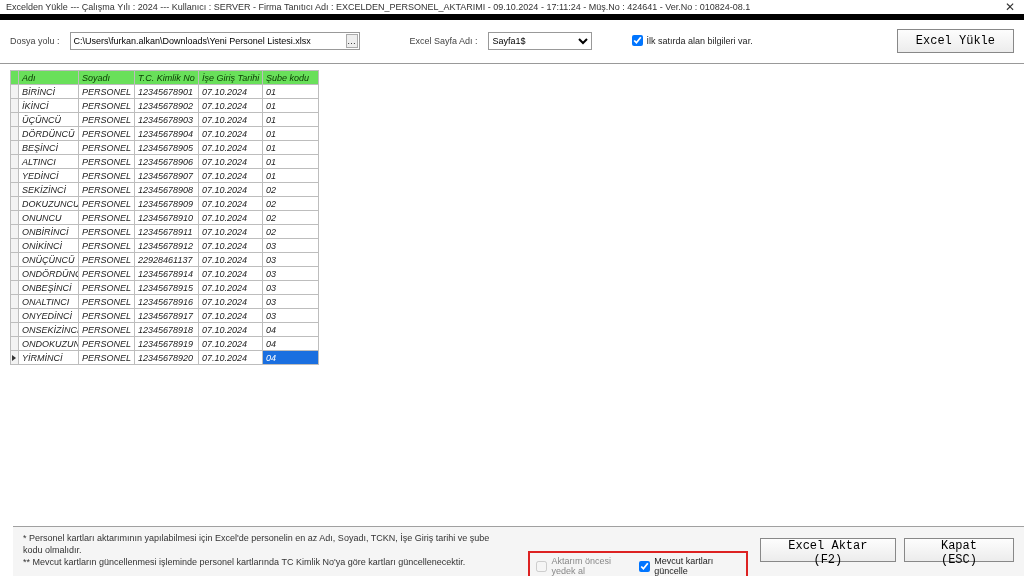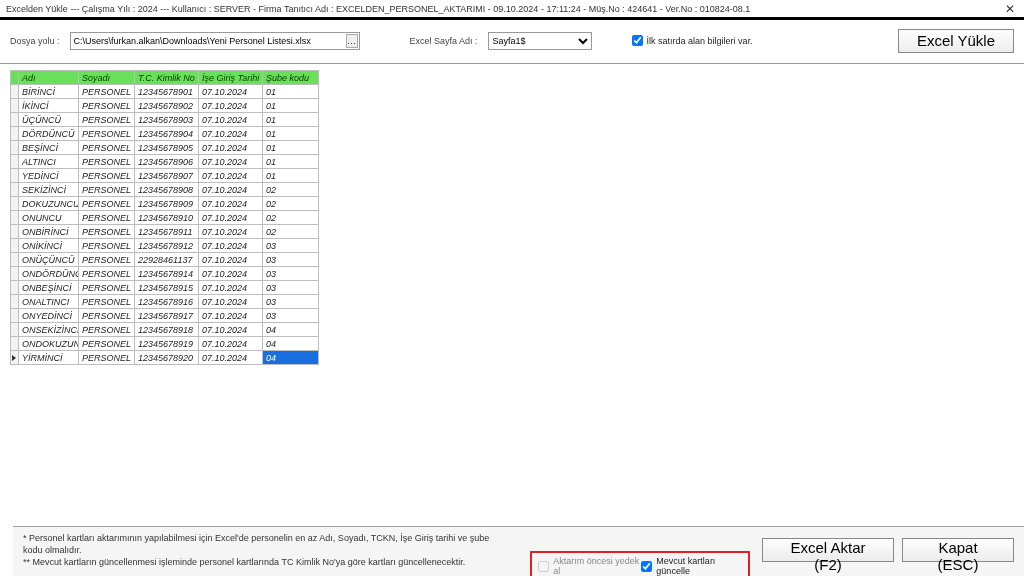--- a/index.html
+++ b/index.html
@@ -8,21 +8,21 @@
     width: 1024px; height: 576px;
     font-family: "Segoe UI", Tahoma, sans-serif;
     font-size: 9px;
     background: #fff;
     color: #222;
     overflow: hidden;
   }
   .titlebar {
     height: 20px;
     background: #fff;
-    border-bottom: 3px solid #000000;
+    border-bottom: 6px solid #000000;
     display: flex;
     align-items: center;
     padding: 0 6px;
     font-size: 9px;
     color: #333;
   }
   .titlebar .title-text { flex: 1; white-space: nowrap; overflow: hidden; }
   .titlebar .close-btn {
     width: 16px; height: 16px;
     display: flex; align-items: center; justify-content: center;
@@ -59,24 +59,24 @@
     border: 1px solid #999;
     font-size: 9px; font-family: inherit;
     background: #fff;
   }
   .chk { display: inline-flex; align-items: center; gap: 4px; }
   .chk input { width: 11px; height: 11px; margin: 0; }
   .big-btn {
     height: 24px;
     border: 1px solid #888;
     background: linear-gradient(#fdfdfd,#ececec);
-    font-size: 15px;
+    font-size: 12px;
     padding: 0 18px;
     cursor: pointer;
-    font-family: Liberation Sans, sans-serif;
+    font-family: Liberation Mono, monospace;
   }
   .big-btn.wide { min-width: 110px; }
   .spacer { flex: 1; }
   .grid-wrap {
     padding: 6px 10px 0 10px;
     font-style: italic;
   }
   table.grid {
     border-collapse: collapse;
     width: 300px;

